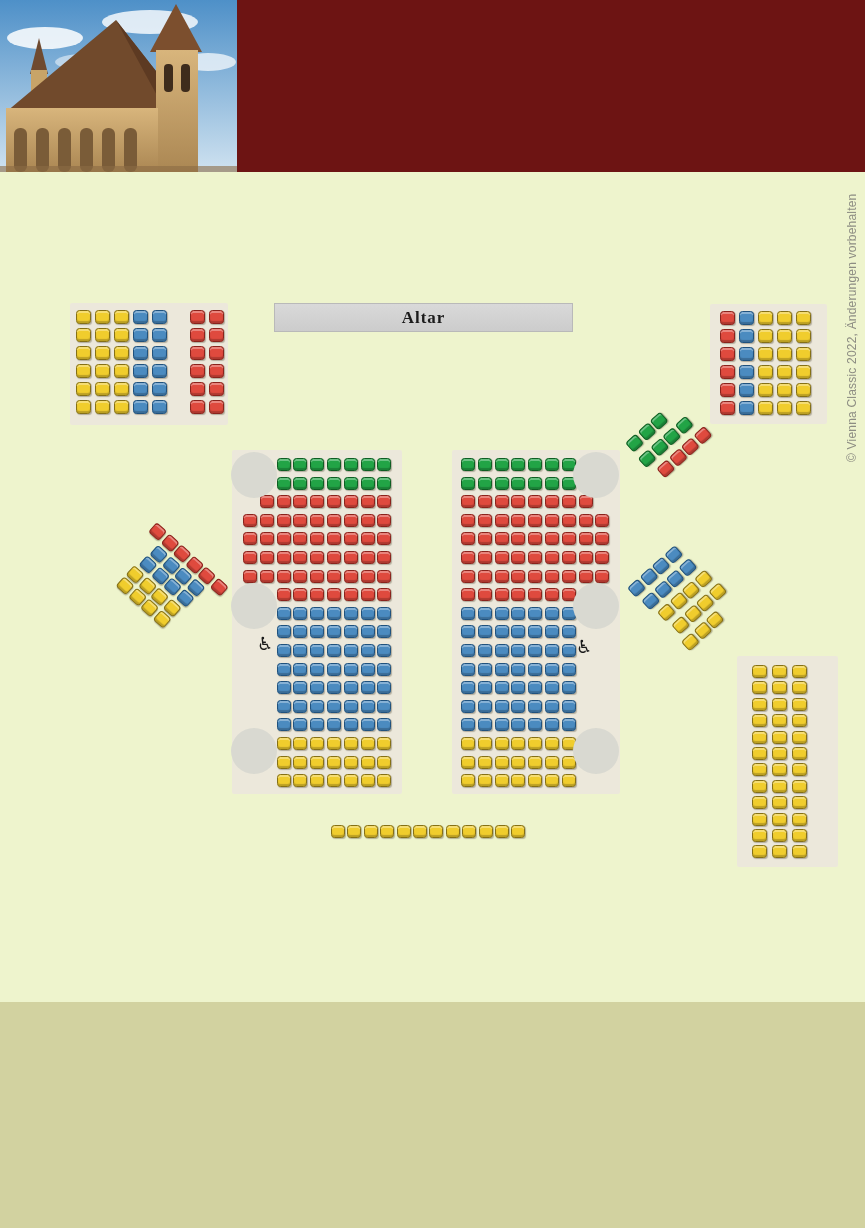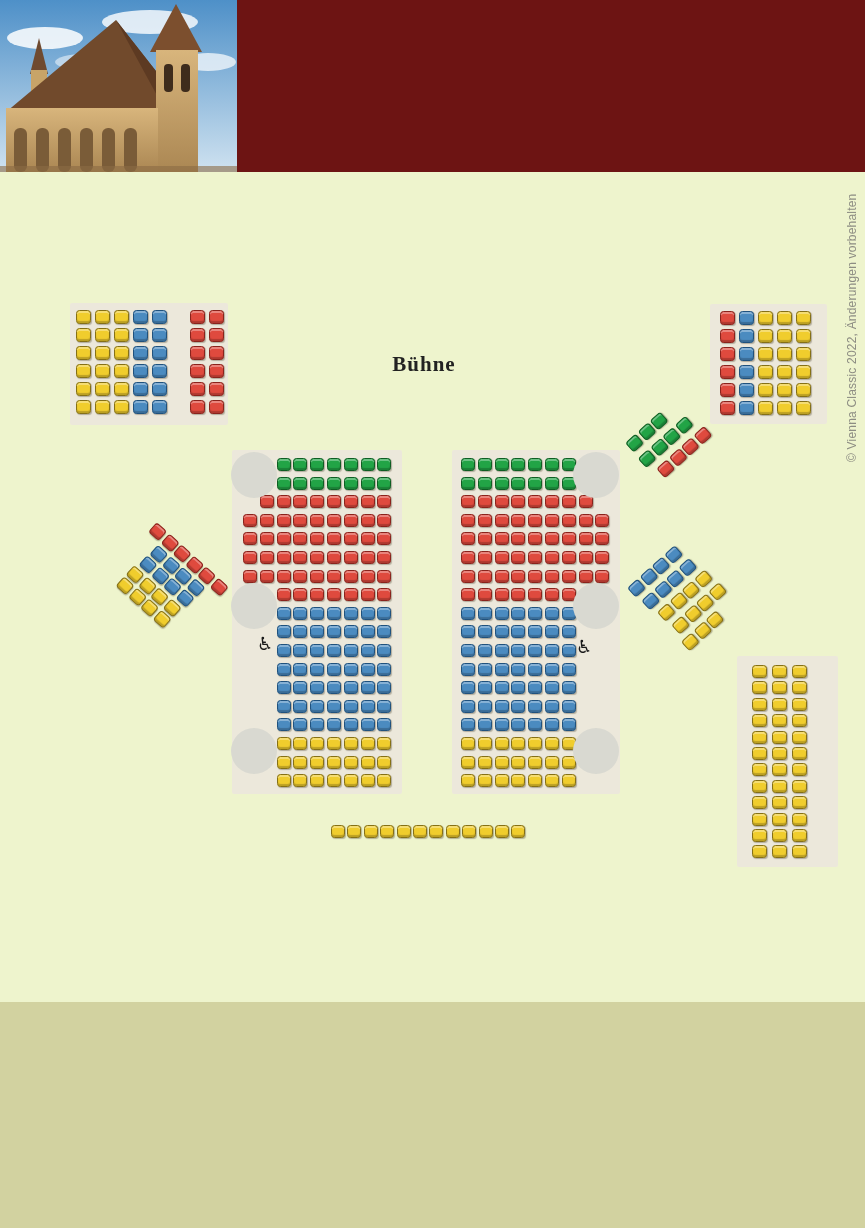--- a/index.html
+++ b/index.html
@@ -86,21 +86,21 @@
       <rect x="58" y="128" width="13" height="44" rx="6" fill="#7a5c38"></rect>
       <rect x="80" y="128" width="13" height="44" rx="6" fill="#7a5c38"></rect>
       <rect x="102" y="128" width="13" height="44" rx="6" fill="#7a5c38"></rect>
       <rect x="124" y="128" width="13" height="44" rx="6" fill="#7a5c38"></rect>
       <rect x="0" y="166" width="237" height="6" fill="#8a6b44" opacity=".6"></rect>
     </svg>
   </div>
 </div>
 
 <div id="seat-map">
-  <div class="buehne">Bühne</div>
+  <div class="altar">Altar</div>
   <div class="copyright">© Vienna Classic 2022, Änderungen vorbehalten</div>
 
 <div class="seat-block panel" style="left: 70px; top: 303px; width: 152px; height: 115px; padding: 7px 0px 0px 6px;">
       <div class="seat-row" style="height: 18px;">
         <span class="seat kat3" style="width: 15px; height: 14px; margin-right: 4px;"></span>
         <span class="seat kat3" style="width: 15px; height: 14px; margin-right: 4px;"></span>
         <span class="seat kat3" style="width: 15px; height: 14px; margin-right: 4px;"></span>
         <span class="seat kat2" style="width: 15px; height: 14px; margin-right: 4px;"></span>
         <span class="seat kat2" style="width: 15px; height: 14px; margin-right: 4px;"></span>
         <span class="seat-slot" style="width: 19px;"></span>

